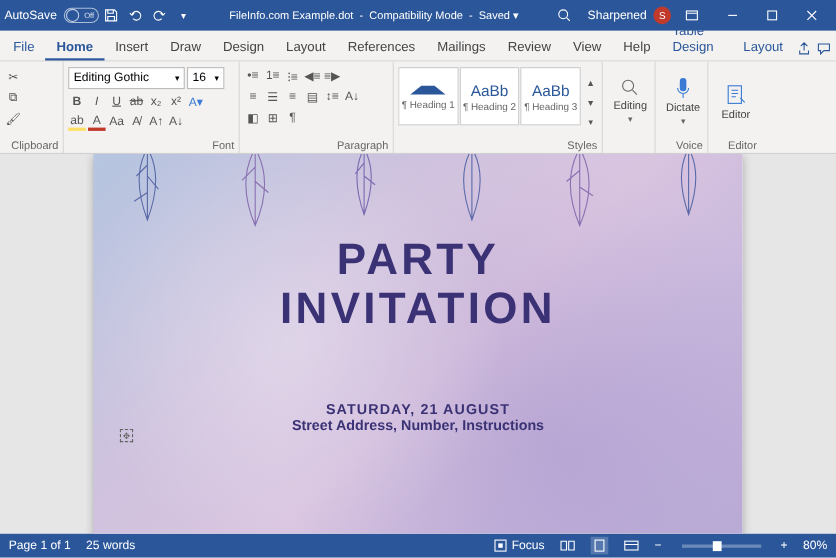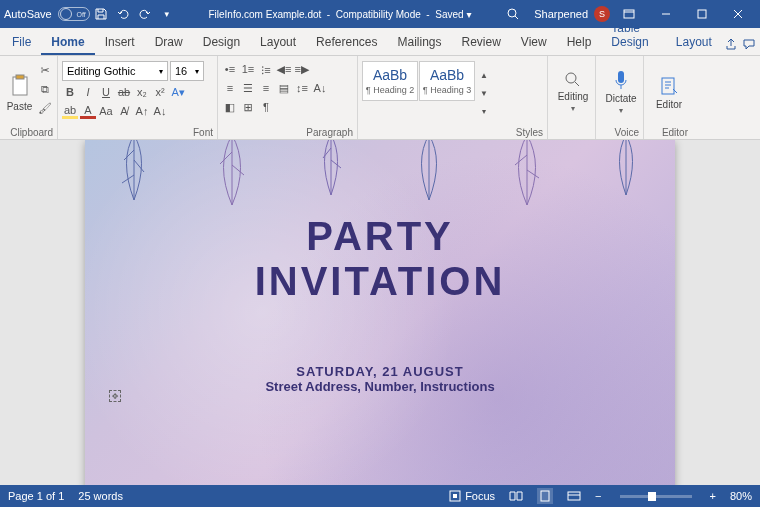--- a/index.html
+++ b/index.html
@@ -20,21 +20,21 @@
 .tab.blue { color:#2b579a; }
 .tabbar .tspacer { flex:1;}
 .tabbar .tabicon { width:22px; height:22px; display:flex; align-items:center; justify-content:center; cursor:pointer; color:#2b579a; margin:0 2px;}
 .ribbon { height:84px; background:#f3f2f1; display:flex; border-bottom:1px solid #d0d0d0;}
 .rgroup { border-right:1px solid #d6d6d6; display:flex; flex-direction:column; padding:2px 4px 0; }
 .rgroup .glabel { font-size:10px; color:#666; text-align:right; padding:1px 0; }
 .ribicons { display:flex; flex-wrap:wrap; gap:2px; align-items:center; }
 .ricon { width:16px; height:16px; display:inline-flex; align-items:center; justify-content:center; cursor:pointer; color:#555; font-size:11px;}
 .fontsel { height:20px; border:1px solid #bbb; background:#fff; display:inline-flex; align-items:center; padding:0 4px; font-size:11px; cursor:pointer;}
 .gallery { display:flex; gap:1px; flex:1; overflow:hidden;}
-.styleitem { border:1px solid #ccc; background:#fff; width:56px; height:40px; display:flex; flex-direction:column; align-items:center; justify-content:center; cursor:pointer;}
+.styleitem { border:1px solid #ccc; background:#fff; width:56px; height:53px; display:flex; flex-direction:column; align-items:center; justify-content:center; cursor:pointer;}
 .styleitem .preview{ font-size:14px; color:#2b579a; font-weight:500;}
 .styleitem .sname{ font-size:9px; color:#666; margin-top:2px; white-space:nowrap;}
 .bigbtn { width:42px; display:flex; flex-direction:column; align-items:center; justify-content:center; cursor:pointer; gap:2px;}
 .bigbtn .bblabel { font-size:10px; color:#444;}
 .document-area { height:345px; background:#e6e6e6; display:flex; justify-content:center; overflow:hidden; position:relative;}
 .page { margin-top:0; width:590px; height:430px; background:linear-gradient(135deg,#b5c5e0 0%,#cfc2de 30%,#d9c4e0 50%,#c8b8dd 70%,#b8a9d5 100%); box-shadow:0 2px 8px rgba(0,0,0,.3); position:relative; overflow:hidden;}
 .page::before { content:""; position:absolute; inset:0; background:radial-gradient(circle at 30% 40%,rgba(255,255,255,.3),transparent 40%),radial-gradient(circle at 70% 60%,rgba(140,120,190,.3),transparent 50%);}
 .leaves { position:absolute; top:-10px; left:0; right:0; height:70px; display:flex; justify-content:space-around;}
 .leaf { width:50px; height:80px;}
 .ptitle { font-family:"Century Gothic",Arial,sans-serif; font-weight:700; color:#3a3275; text-align:center; position:relative;}
@@ -135,27 +135,20 @@
   <div class="tabicon">
       <svg width="14" height="14">
         <path d="M2 3h10v6H7l-3 3V9H2z" fill="none" stroke="#2b579a"></path>
       </svg>
     </div>
 </div>
 
 <div class="ribbon">
   <div class="rgroup" style="width:58px;">
     <div style="display:flex;flex:1;gap:2px;">
-      <div class="bigbtn" style="width:32px;">
-        <svg width="22" height="26">
-            <rect x="4" y="4" width="14" height="18" fill="#fff" stroke="#888"></rect>
-            <rect x="7" y="2" width="8" height="4" fill="#d8a23a" stroke="#888"></rect>
-          </svg>
-        <span class="bblabel">Paste</span>
-      </div>
       <div style="display:flex;flex-direction:column;gap:3px;padding-top:4px;">
         <span class="ricon">✂</span>
         <span class="ricon">⧉</span>
         <span class="ricon">🖌</span>
       </div>
     </div>
     <div class="glabel">Clipboard</div>
   </div>
 
   <div class="rgroup" style="width:160px;">
@@ -220,20 +213,28 @@
         <span class="ricon">◧</span>
         <span class="ricon">⊞</span>
         <span class="ricon">¶</span>
       </div>
     </div>
     <div class="glabel">Paragraph</div>
   </div>
 
   <div class="rgroup" style="width:190px;">
     <div class="gallery" style="flex:1;padding-top:3px;">
+      <div class="styleitem">
+          <span class="preview">
+            <svg width="36" height="12">
+              <path d="M2 10 L12 2 L24 2 L34 10" fill="#2b579a"></path>
+            </svg>
+          </span>
+          <span class="sname">¶ Heading 1</span>
+        </div>
       <div class="styleitem">
           <span class="preview">AaBb</span>
           <span class="sname">¶ Heading 2</span>
         </div>
       <div class="styleitem">
           <span class="preview">AaBb</span>
           <span class="sname">¶ Heading 3</span>
         </div>
       <div style="width:14px;display:flex;flex-direction:column;justify-content:center;gap:2px;">
         <span class="ricon" style="font-size:8px;">▲</span>

